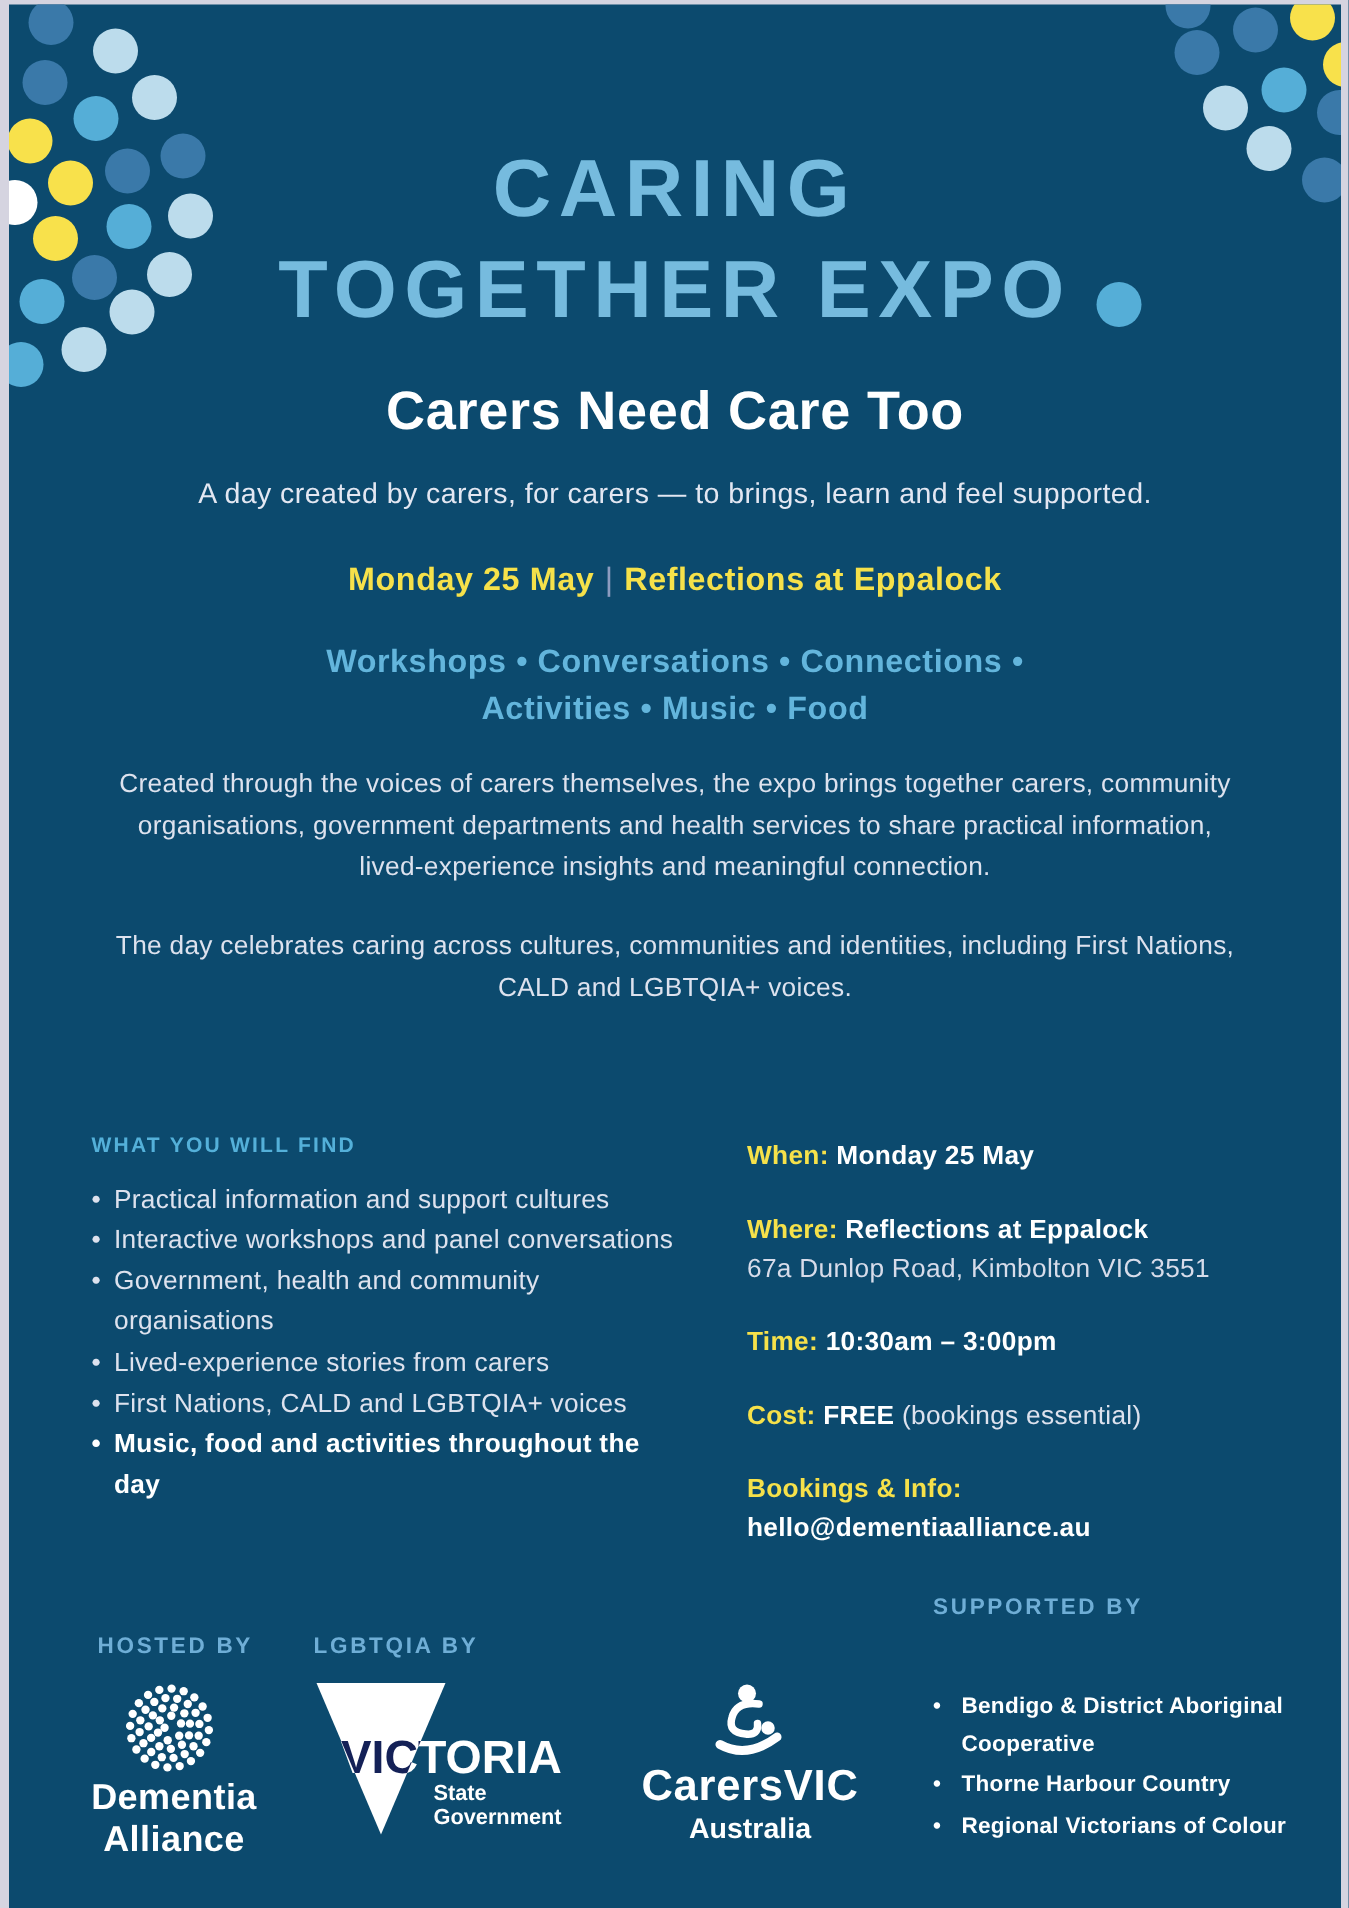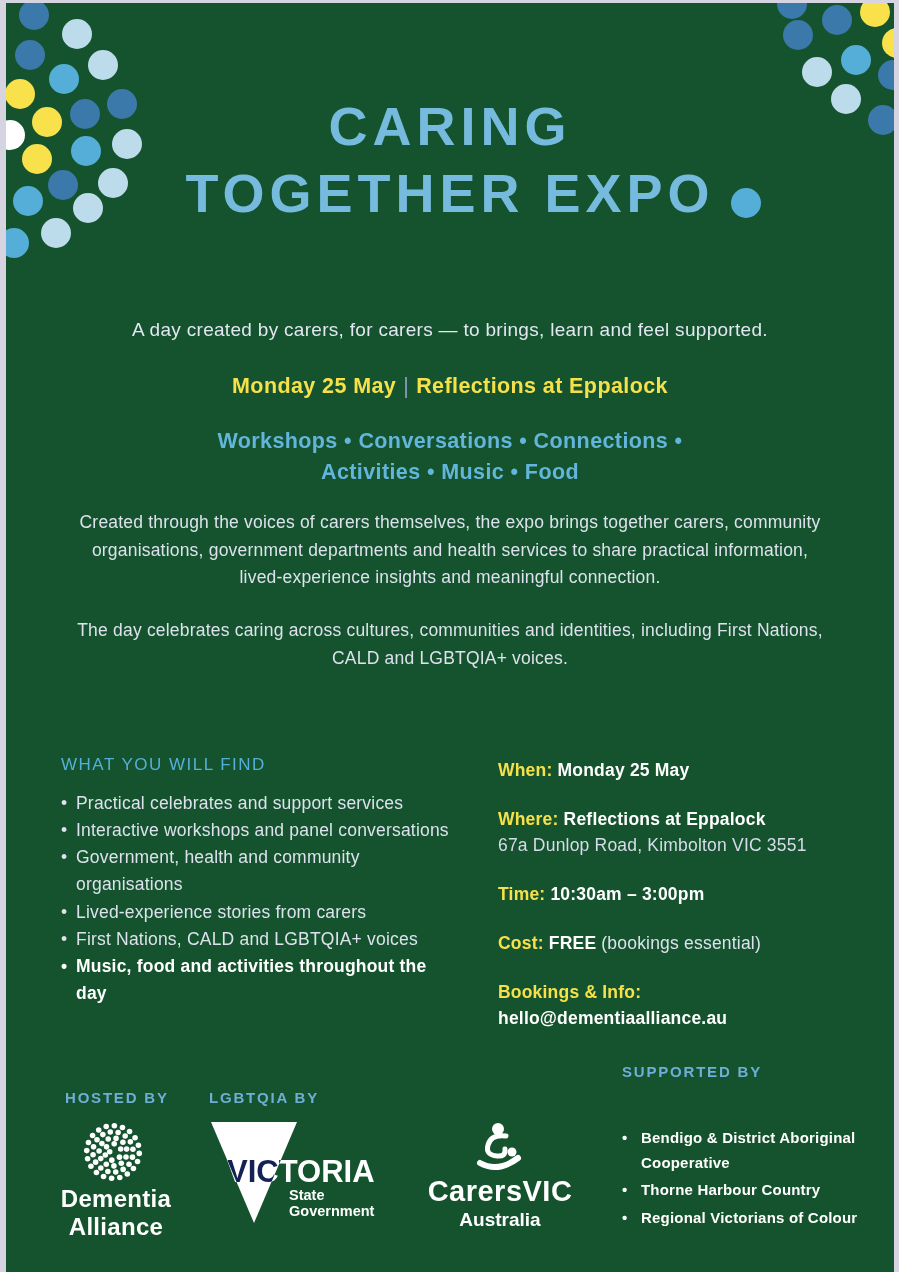--- a/index.html
+++ b/index.html
@@ -3,21 +3,21 @@
 <meta charset="utf-8">
 <style>
   html,body{margin:0;padding:0;}
   body{
     width:899px;height:1272px;position:relative;overflow:hidden;
     background:#d5d4e0;
     font-family:"Liberation Sans",sans-serif;
   }
   .poster{
     position:absolute;left:6px;top:3px;right:5px;bottom:0;
-    background:#14532d;overflow:hidden;color:#fff;
+    background:#0c4a6e;overflow:hidden;color:#fff;
   }
   .cluster{position:absolute;inset:0;pointer-events:none;}
   .dot{position:absolute;width:30px;height:30px;border-radius:50%;}
 
   .title{
     position:absolute;top:90px;left:0;right:0;text-align:center;
     color:#76bbde;font-weight:bold;font-size:54px;letter-spacing:5px;line-height:1.24;
   }
   .subtitle{
     position:absolute;top:250px;left:0;right:0;text-align:center;
@@ -36,21 +36,21 @@
     position:absolute;top:423px;left:0;right:0;text-align:center;
     color:#63b5dc;font-weight:bold;font-size:21.5px;line-height:1.42;letter-spacing:0.4px;
   }
   .about{position:absolute;top:506px;left:0;right:0;}
   .about p{
     width:748px;margin:0 auto 25px;text-align:center;
     color:#dde2ee;font-size:17.5px;line-height:1.58;letter-spacing:0.2px;
   }
   .find{position:absolute;left:55px;top:752px;width:392px;}
   .find h2{
-    margin:0 0 15px;color:#54b0d9;font-size:17px;letter-spacing:1.5px;font-weight:normal;
+    margin:0 0 15px;color:#54b0d9;font-size:14px;letter-spacing:1.5px;font-weight:bold;
   }
   .find ul{margin:0;padding:0;list-style:none;}
   .find li{
     position:relative;padding-left:15px;color:#dde2ee;
     font-size:17.5px;line-height:1.55;letter-spacing:0.2px;
   }
   .find li .blt{position:absolute;left:0;top:0;}
   .find li.bold{color:#ffffff;font-weight:bold;}
 
   .details{position:absolute;left:492px;top:757px;width:392px;font-size:17.5px;letter-spacing:0.2px;}
@@ -119,41 +119,42 @@
       <div class="dot" style="left: 825px; top: 81px; background: rgb(188, 220, 236);"></div>
       <div class="dot" style="left: 862px; top: 102px; background: rgb(58, 121, 169);"></div>
       <div class="dot" style="left: 725px; top: 185px; background: rgb(85, 174, 215);"></div>
     </div>
 
   <div class="title">
     <div>CARING</div>
     <div>TOGETHER EXPO</div>
   </div>
 
+  <div class="subtitle">Carers Need Care Too</div>
 
   <div class="tagline">A day created by carers, for carers — to brings, learn and feel supported.</div>
 
   <div class="event">
     <span>Monday 25 May</span><span class="sep">|</span><span>Reflections at Eppalock</span>
   </div>
 
   <div class="highlights">
     <div>Workshops • Conversations • Connections •</div>
     <div>Activities • Music • Food</div>
   </div>
 
   <div class="about">
     <p>Created through the voices of carers themselves, the expo brings together carers, community organisations, government departments and health services to share practical information, lived-experience insights and meaningful connection.</p>
     <p>The day celebrates caring across cultures, communities and identities, including First Nations, CALD and LGBTQIA+ voices.</p>
   </div>
 
   <div class="find">
     <h2>WHAT YOU WILL FIND</h2>
     <ul>
-      <li><span class="blt">•</span><span>Practical celebrates and support services</span></li>
+      <li><span class="blt">•</span><span>Practical information and support cultures</span></li>
       <li><span class="blt">•</span><span>Interactive workshops and panel conversations</span></li>
       <li><span class="blt">•</span><span>Government, health and community organisations</span></li>
       <li><span class="blt">•</span><span>Lived-experience stories from carers</span></li>
       <li><span class="blt">•</span><span>First Nations, CALD and LGBTQIA+ voices</span></li>
       <li class="bold"><span class="blt">•</span><span>Music, food and activities throughout the day</span></li>
     </ul>
   </div>
 
   <div class="details">
     <div class="item">

